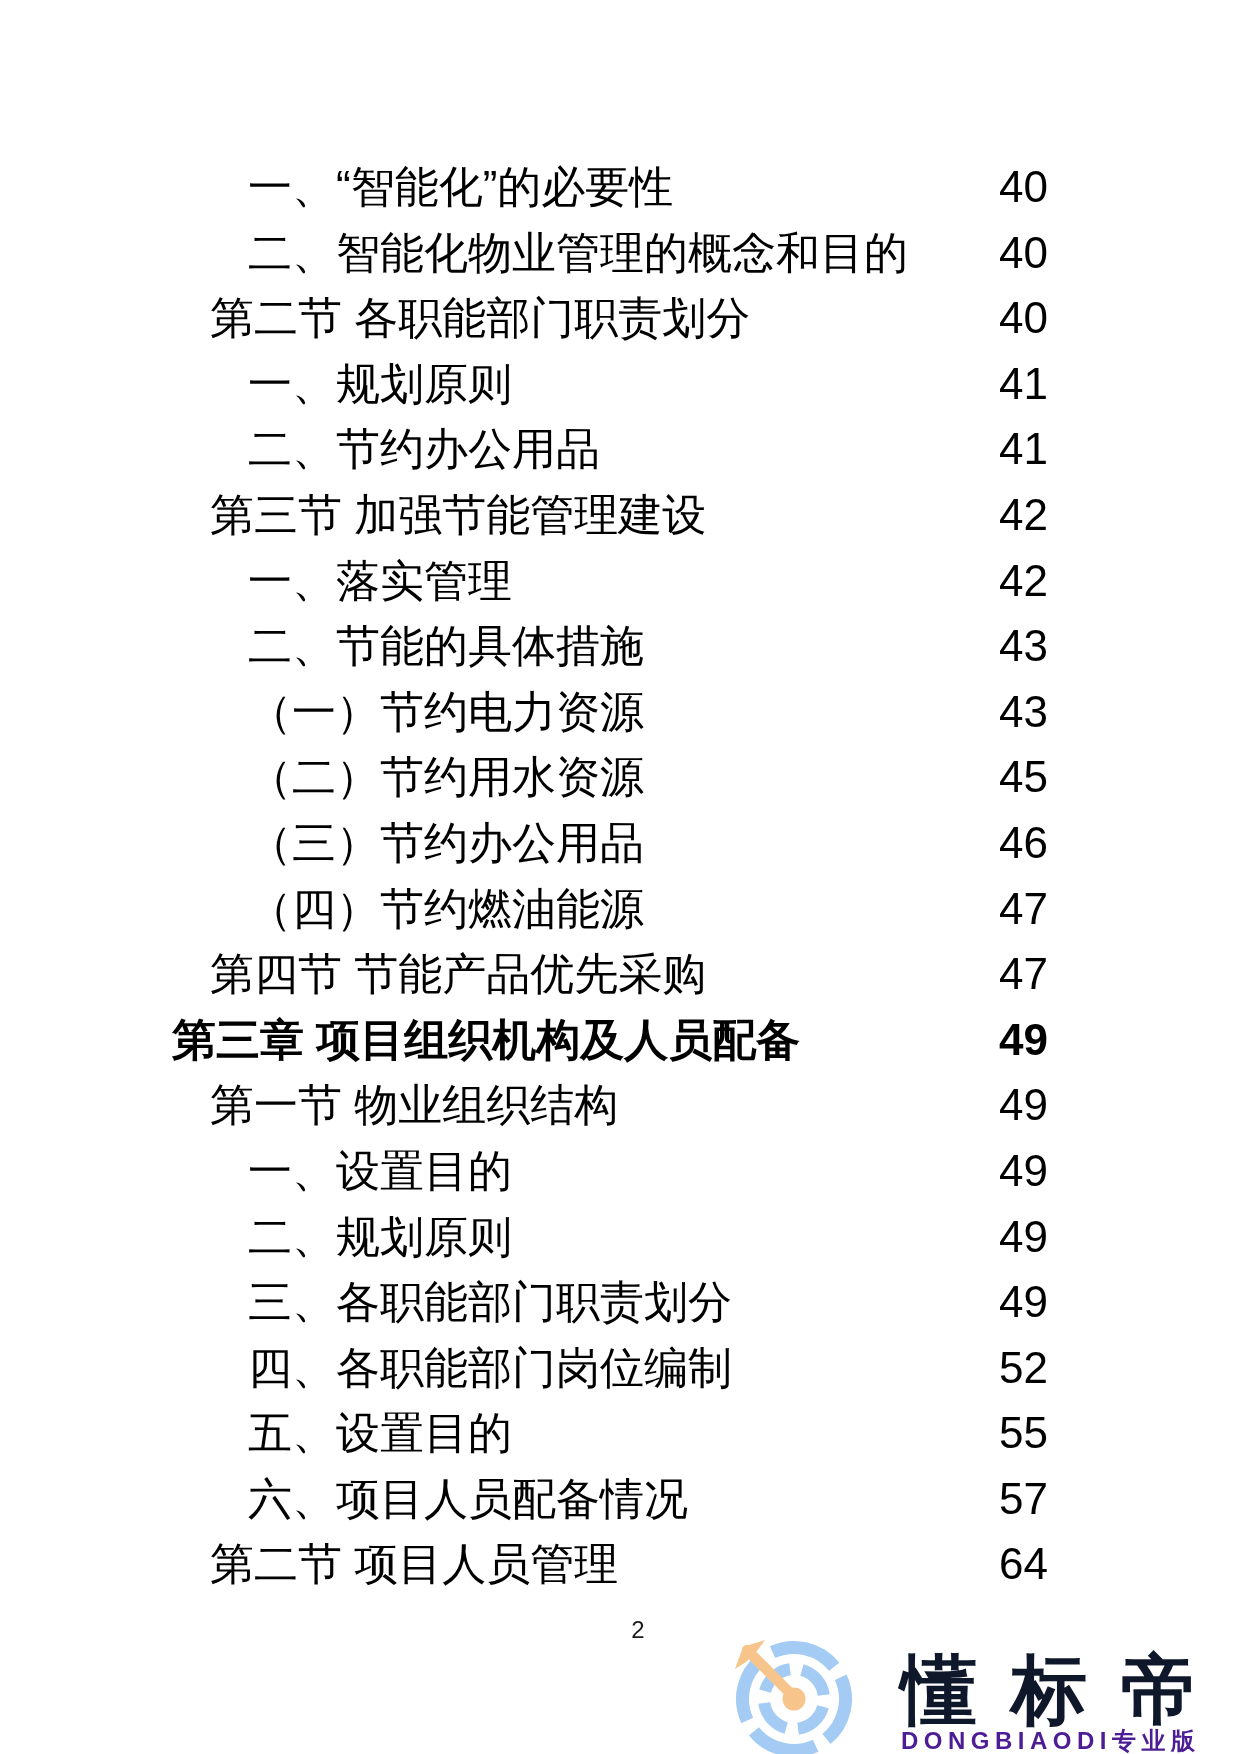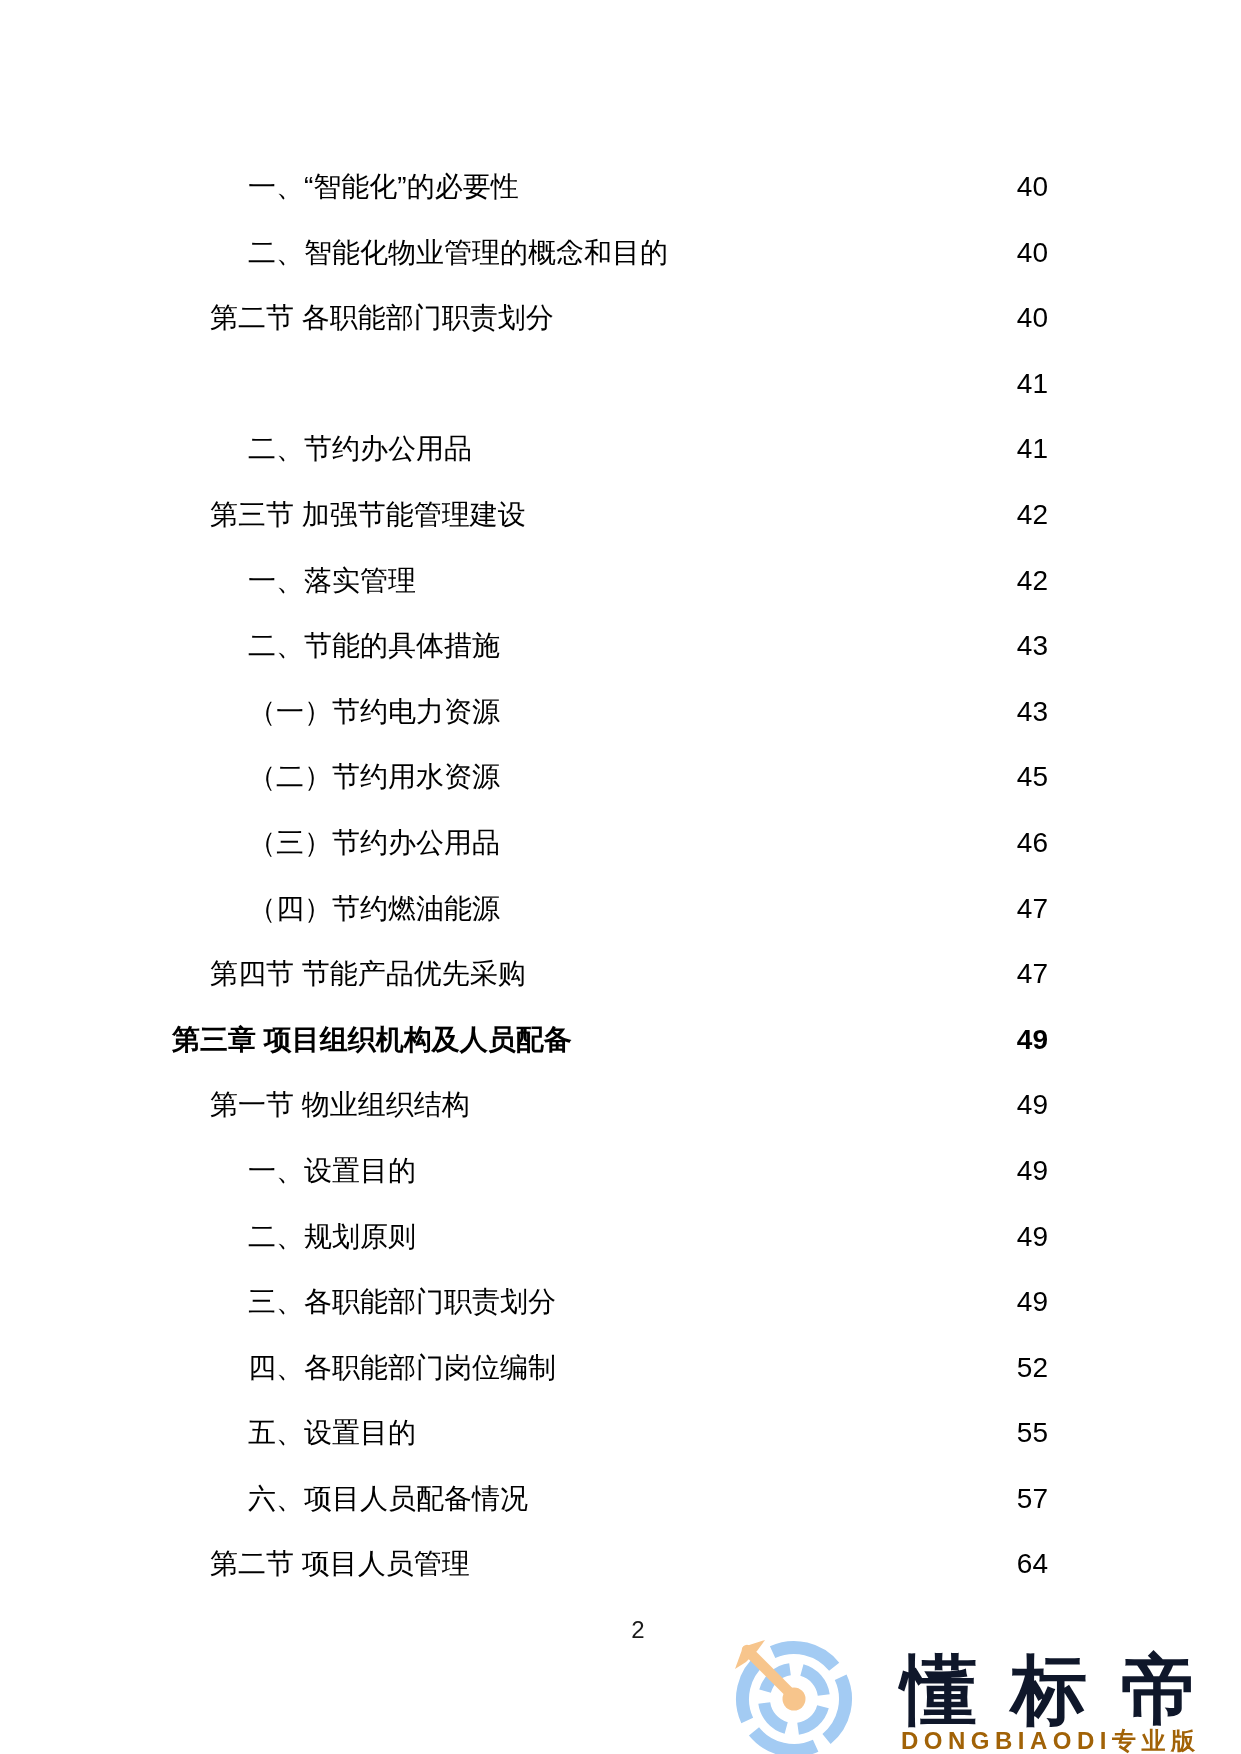--- a/index.html
+++ b/index.html
@@ -24,21 +24,21 @@
     position: absolute;
     left: 172px;
     top: 154px;
     width: 876px;
   }
   .toc-row {
     display: flex;
     align-items: center;
     height: 65.6px;
     line-height: 65.6px;
-    font-size: 28px;
+    font-size: 44px;
     font-weight: 400;
   }
   .toc-row.level-2 { padding-left: 38px; }
   .toc-row.level-3 { padding-left: 76px; }
   .toc-row.bold { font-weight: 700; gap: 8px; }
   .toc-label { white-space: nowrap; }
   .toc-leader {
     flex: 1;
     margin: 0 2px 0 3px;
     background-image: repeating-linear-gradient(to right, #111 0 3.5px, transparent 3.5px 10px);
@@ -104,20 +104,21 @@
         <span class="toc-label">二、智能化物业管理的概念和目的</span>
         <span class="toc-leader"></span>
         <span class="toc-page">40</span>
       </div>
       <div class="toc-row level-2">
         <span class="toc-label">第二节 各职能部门职责划分</span>
         <span class="toc-leader"></span>
         <span class="toc-page">40</span>
       </div>
       <div class="toc-row level-3">
+        <span class="toc-label">一、规划原则</span>
         <span class="toc-leader"></span>
         <span class="toc-page">41</span>
       </div>
       <div class="toc-row level-3">
         <span class="toc-label">二、节约办公用品</span>
         <span class="toc-leader"></span>
         <span class="toc-page">41</span>
       </div>
       <div class="toc-row level-2">
         <span class="toc-label">第三节 加强节能管理建设</span>
@@ -211,17 +212,17 @@
   <div class="watermark">
     <svg class="wm-icon" width="122" height="122" viewBox="0 0 122 122">
       <circle cx="61" cy="61" r="51.5" fill="none" stroke="var(--wm-blue)" stroke-width="13" stroke-dasharray="68 12.9" transform="rotate(-25 61 61)"></circle>
       <circle cx="61" cy="61" r="30" fill="none" stroke="var(--wm-blue)" stroke-width="12" stroke-dasharray="35.1 12" transform="rotate(15 61 61)"></circle>
       <line x1="14" y1="12" x2="59" y2="57" stroke="var(--wm-orange)" stroke-width="10.5" stroke-linecap="round"></line>
       <path d="M2 31 L10 9 L32 2 L24 13 L13 24 Z" fill="var(--wm-orange)"></path>
       <circle cx="61" cy="61" r="11.5" fill="var(--wm-orange)"></circle>
     </svg>
     <div class="wm-text">
       <div class="wm-brand" style="color: #0f172a;">懂标帝</div>
-      <div class="wm-sub" style="color: #a16207;">DONGBIAODI专业版</div>
+      <div class="wm-sub" style="color: #4c1d95;">DONGBIAODI专业版</div>
     </div>
   </div>
 
 </div>
 
 </body></html>

